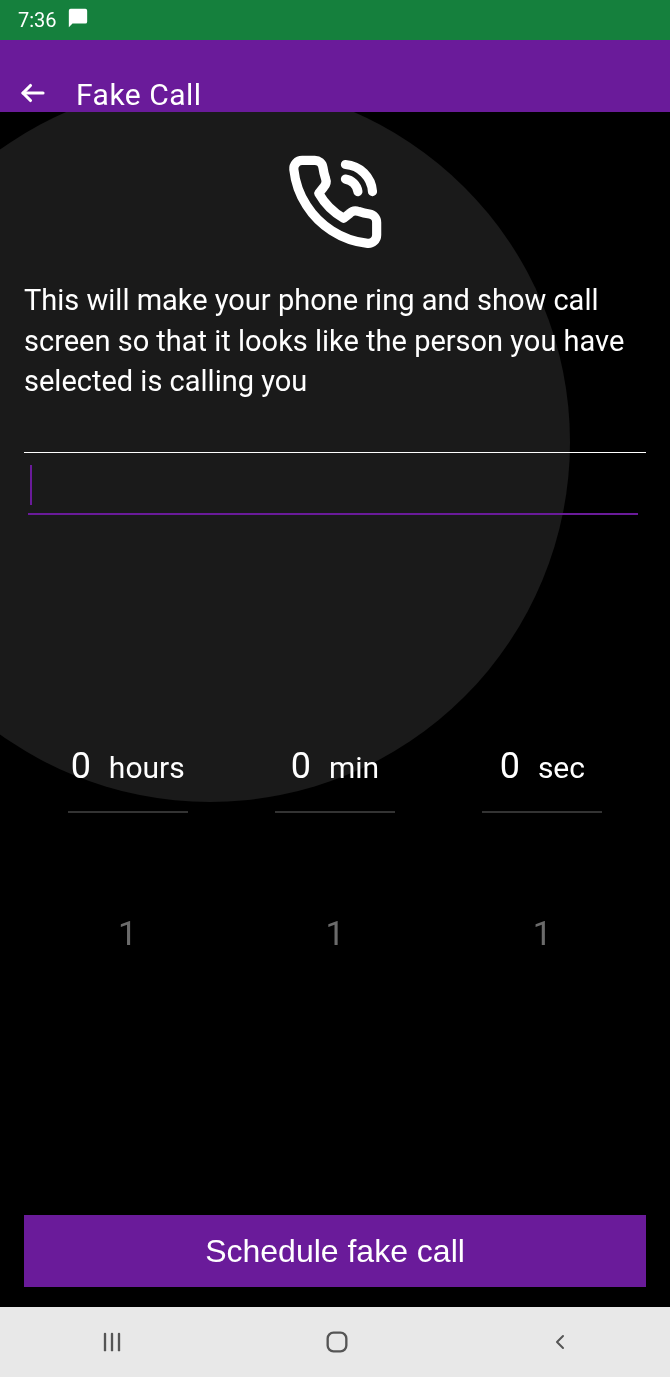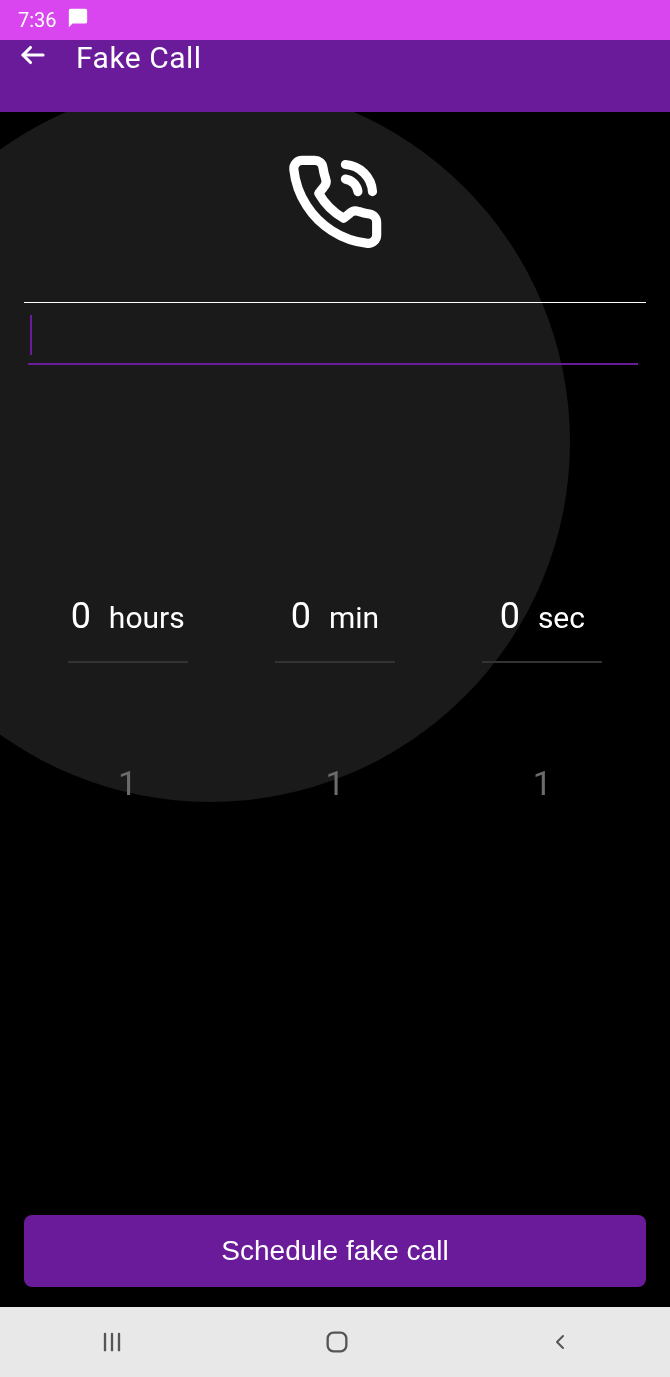--- a/index.html
+++ b/index.html
@@ -2,38 +2,38 @@
 <html><head>
 <meta charset="utf-8">
 <style>
   * { margin: 0; padding: 0; box-sizing: border-box; }
   html, body { width: 670px; height: 1377px; overflow: hidden; font-family: -apple-system, BlinkMacSystemFont, 'Segoe UI', Roboto, sans-serif; }
   body { background: #000; position: relative; }
 
   
   .status-bar {
     height: 40px;
-    background: #d946ef;
+    background: #15803d;
     display: flex;
     justify-content: space-between;
     align-items: center;
     padding: 0 18px;
     color: #fff;
     font-size: 20px;
   }
   .status-left { display: flex; align-items: center; gap: 10px; }
   .status-right { display: flex; align-items: center; gap: 6px; }
   .status-right svg { display: block; }
 
   
   .app-bar {
     height: 72px;
     background: #6a1b9a;
     display: flex;
-    align-items: flex-start;
+    align-items: flex-end;
     padding: 0 18px;
     gap: 28px;
   }
   .app-bar .back { color: #fff; }
   .app-bar .title { color: #fff; font-size: 30px; font-weight: 400; letter-spacing: 0.5px; }
 
   
   .content {
     position: relative;
     height: 1195px;
@@ -165,23 +165,23 @@
 
   
   .schedule-btn {
     position: absolute;
     bottom: 20px;
     left: 24px;
     right: 24px;
     height: 72px;
     background: #6a1b9a;
     border: none;
-    border-radius: 8px;
-    color: #fff;
-    font-size: 28px;
+    border-radius: 0;
+    color: #fff;
+    font-size: 32px;
     font-weight: 400;
     z-index: 3;
   }
 
   
   .nav-bar {
     height: 70px;
     background: #e8e8e8;
     display: flex;
     justify-content: space-around;
@@ -221,20 +221,21 @@
 
   <div class="inner">
     <div class="phone-icon">
       <svg width="100" height="100" viewBox="0 0 24 24" fill="none" stroke="#fff" stroke-width="2.2" stroke-linecap="round" stroke-linejoin="round">
         <path d="M22 16.92v3a2 2 0 0 1-2.18 2 19.79 19.79 0 0 1-8.63-3.07 19.5 19.5 0 0 1-6-6A19.79 19.79 0 0 1 2.12 4.18 2 2 0 0 1 4.11 2h3a2 2 0 0 1 2 1.72c.12.9.33 1.78.62 2.63a2 2 0 0 1-.45 2.11L8.09 9.91a16 16 0 0 0 6 6l1.45-1.19a2 2 0 0 1 2.11-.45c.85.29 1.73.5 2.63.62A2 2 0 0 1 22 16.92z"></path>
         <path d="M14.5 3a7 7 0 0 1 6.5 6.5"></path>
         <path d="M14.5 6.5a3.5 3.5 0 0 1 3 3"></path>
       </svg>
     </div>
 
+    <p class="description">This will make your phone ring and show call screen so that it looks like the person you have selected is calling you</p>
 
     <hr class="divider">
 
 
     <div class="from-input-wrap">
       <div class="cursor"></div>
       <input class="from-input" type="text" value="" style="">
     </div>
 
     <div class="time-picker">

